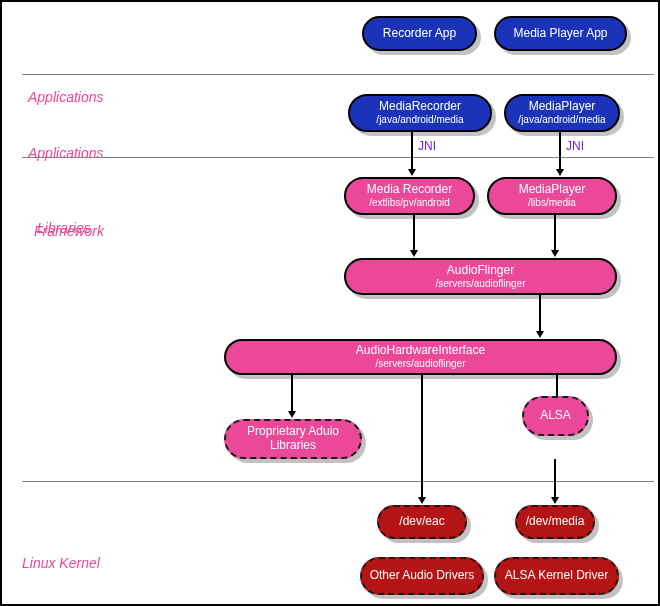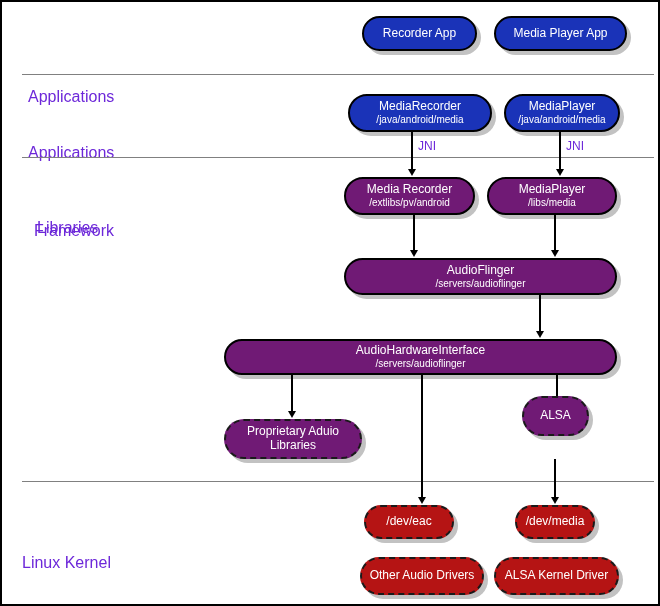--- a/index.html
+++ b/index.html
@@ -7,24 +7,25 @@
     position:relative;
     width:656px; height:602px;
     border:2px solid #000;
     background:#fff;
     font-family:"Liberation Sans", sans-serif;
     overflow:hidden;
   }
   
   .section-label {
     position:absolute;
-    color:#6d28d9;
-    font-size:16px;
+    color:#ec4899;
+    font-size:14px;
     line-height:26px;
     white-space:pre;
+    font-style:italic;
   }
   .lbl-apps       { left:26px;  top:30px; }
   .lbl-framework  { left:26px;  top:86px; }
   .lbl-framework .l2 { padding-left:6px; }
   .lbl-libraries  { left:14px;  top:161px; }
   .lbl-libraries .l1 { padding-left:21px; }
   .lbl-kernel     { left:20px;  top:496px; }
   .section-label span { display:block; }
 
   
@@ -48,35 +49,35 @@
     display:flex;
     flex-direction:column;
     align-items:center;
     justify-content:center;
     text-align:right;
     line-height:1.15;
   }
   .node .t  { font-size:12px; }
   .node .st { font-size:10px; }
   .blue  { background:#1a33b8; }
-  .green { background:#701a75; }
+  .green { background:#ec4899; }
   .red   { background:#b51414; }
   .dashed { border:2px dashed #1a1a1a; }
 
   .n-recorder-app      { left:360px; top:14px;  width:115px; height:35px; }
   .n-media-player-app  { left:492px; top:14px;  width:133px; height:35px; }
   .n-mediarecorder-fw  { left:346px; top:92px;  width:144px; height:38px; }
   .n-mediaplayer-fw    { left:502px; top:92px;  width:116px; height:38px; }
   .n-mediarecorder-lib { left:342px; top:175px; width:131px; height:38px; }
   .n-mediaplayer-lib   { left:485px; top:175px; width:130px; height:38px; }
   .n-audioflinger      { left:342px; top:256px; width:273px; height:37px; }
   .n-ahi               { left:222px; top:337px; width:393px; height:36px; }
   .n-proprietary       { left:222px; top:417px; width:138px; height:40px; }
   .n-alsa              { left:520px; top:394px; width:67px;  height:40px; }
-  .n-dev-eac           { left:362px; top:503px; width:90px;  height:34px; }
+  .n-dev-eac           { left:375px; top:503px; width:90px;  height:34px; }
   .n-dev-audio         { left:513px; top:503px; width:80px;  height:34px; }
   .n-other-drivers     { left:358px; top:555px; width:124px; height:38px; }
   .n-alsa-kernel       { left:492px; top:555px; width:125px; height:38px; }
 
   
   .vline {
     position:absolute;
     width:0;
     border-left:2px solid #000;
   }

